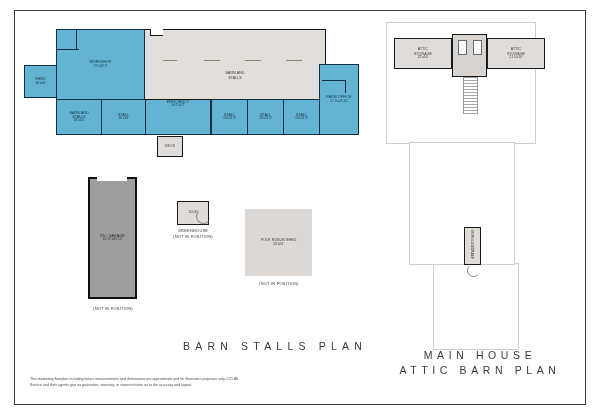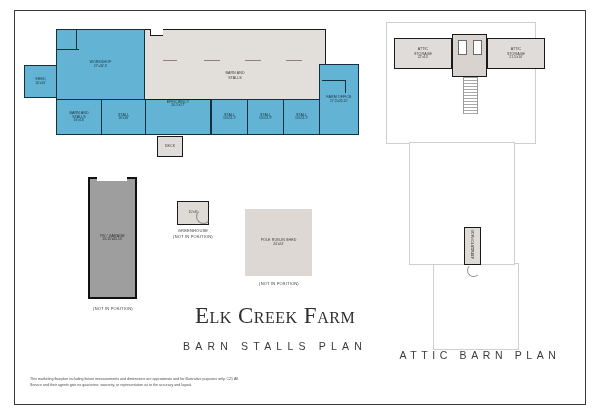--- a/index.html
+++ b/index.html
@@ -187,19 +187,19 @@
       <div class="vlabel" style="left:-13px;top:14px;width:44px;text-align:center;">
         <span>ATTIC STORAGE</span>
       </div>
       <div class="vlabel" style="left:-12px;top:20px;width:42px;text-align:center;">
         <span>6'x12'</span>
       </div>
     </div>
     <div class="doorarc" style="left:467px;top:264px;width:11px;height:11px;border-color:#8a8a8a;border-right-color:transparent;border-top-color:transparent;"></div>
   </div>
 
-  <div id="farmTitle">Elk Creek Farm</div>
   <div id="barnSub">BARN STALLS PLAN</div>
   <div id="houseTitle">
+    <div>MAIN HOUSE</div>
     <div>ATTIC BARN PLAN</div>
   </div>
   <div id="disclaimer">This marketing floorplan including fixture measurements and dimensions are approximate and for illustrative purposes only. C21 All Service and their agents give no guarantee, warranty, or representation as to the accuracy and layout.</div>
 </div>
 
 </body></html>

